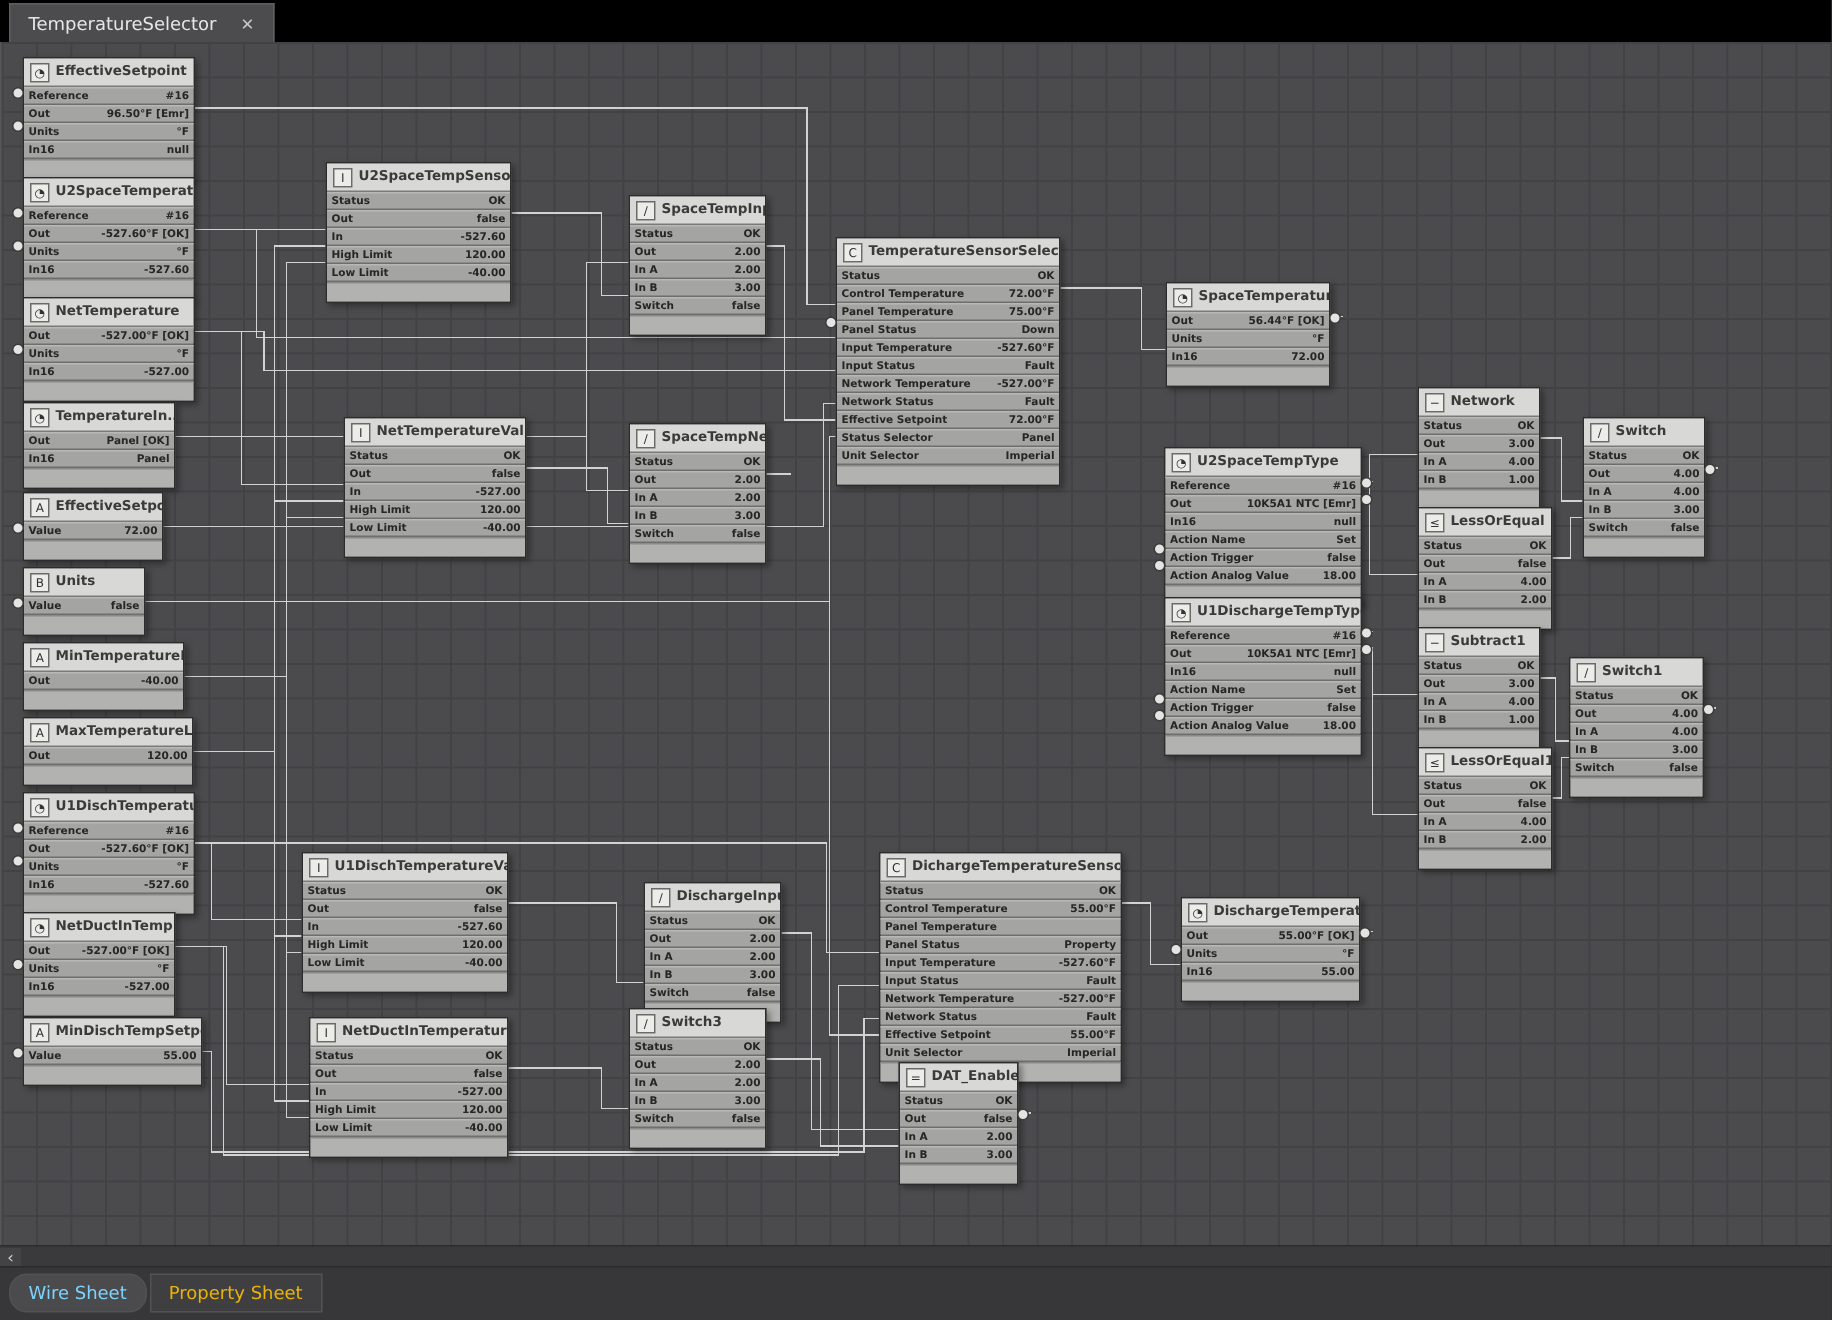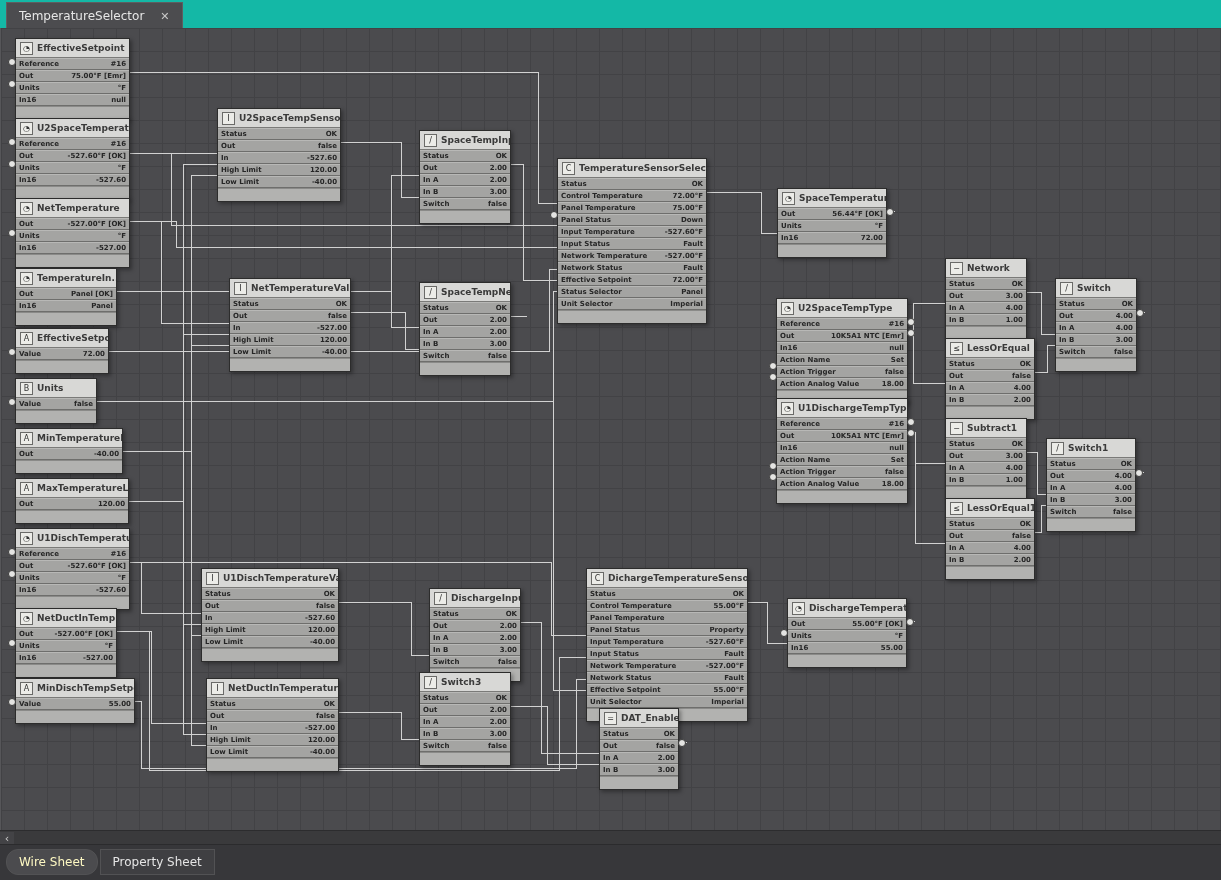--- a/index.html
+++ b/index.html
@@ -1,21 +1,21 @@
 <!DOCTYPE html>
 <html><head>
 <meta charset="utf-8">
 <style>
   html,body{margin:0;padding:0;background:#2f2f31;}
   body{width:1221px;height:880px;overflow:hidden;position:relative;
        font-family:"DejaVu Sans",sans-serif;-webkit-font-smoothing:antialiased;}
   .app{position:absolute;inset:0;background:#37373a;}
 
   
-  .top-tabbar{position:absolute;left:0;top:0;width:100%;height:28px;background:#14b8a6;
+  .top-tabbar{position:absolute;left:0;top:0;width:100%;height:28px;background:#000000;
               border-bottom:1px solid #2a2a2c;}
   .top-tab{position:absolute;left:6px;top:2px;height:26px;display:flex;align-items:center;
            background:#4c4c4f;border:1px solid #5e5e60;border-bottom:none;padding:0 12px;
            color:#e6e6e6;font-size:12px;}
   .top-tab .close{margin-left:16px;color:#c8c8c8;font-size:11px;cursor:pointer;}
 
   
   #canvas{position:absolute;left:0;top:28px;width:1221px;height:802px;
           background-color:#4b4b4e;
           background-image:linear-gradient(#424245 1px,transparent 1px),
@@ -42,22 +42,22 @@
   .hscroll{position:absolute;left:0;top:830px;width:100%;height:14px;background:#3a3a3c;
            border-top:1px solid #2c2c2e;display:flex;align-items:center;}
   .scroll-arrow{width:14px;height:13px;background:#434346;color:#cfcfcf;font-size:11px;
                 line-height:13px;text-align:center;cursor:pointer;}
 
   
   .bottom-tabbar{position:absolute;left:0;top:844px;width:100%;height:36px;background:#37373a;
                  border-top:1px solid #2b2b2d;display:flex;align-items:flex-start;padding-top:4px;}
   .btab{height:24px;display:flex;align-items:center;padding:0 12px;font-size:12px;margin-left:6px;
         border:1px solid #525254;cursor:pointer;}
-  .btab.active{background:#4b4b4e;color:#fef9c3;border-radius:12px;}
-  .btab.inactive{background:#3f3f42;color:#e5e5e5;margin-left:2px;}
+  .btab.active{background:#4b4b4e;color:#7dd3fc;border-radius:12px;}
+  .btab.inactive{background:#3f3f42;color:#eab308;margin-left:2px;}
 </style>
 </head>
 <body>
 
 <div class="app">
 
   <div class="top-tabbar">
     <div class="top-tab">
       <span>TemperatureSelector</span>
       <span class="close">✕</span>
@@ -123,21 +123,21 @@
         <div class="block-title">
           <span class="block-icon">◔</span>
           <span>EffectiveSetpoint</span>
         </div>
         <div class="row">
           <span>Reference</span>
           <span class="v">#16</span>
         </div>
         <div class="row">
           <span>Out</span>
-          <span class="v">75.00°F [Emr]</span>
+          <span class="v">96.50°F [Emr]</span>
         </div>
         <div class="row">
           <span>Units</span>
           <span class="v">°F</span>
         </div>
         <div class="row">
           <span>In16</span>
           <span class="v">null</span>
         </div>
         <div class="block-footer"></div>

